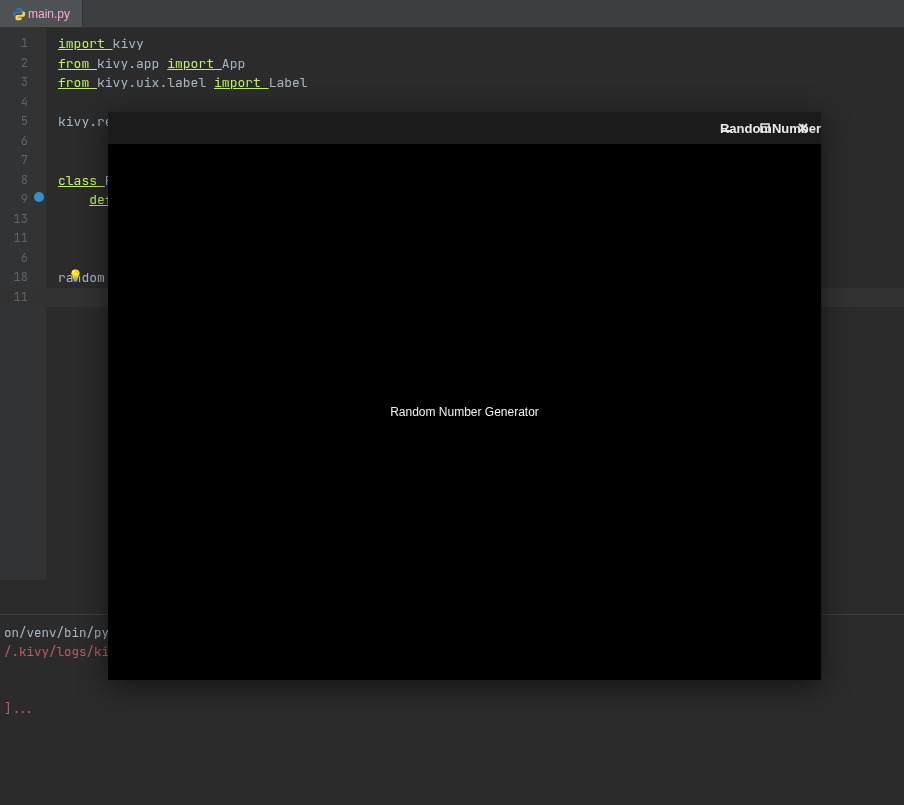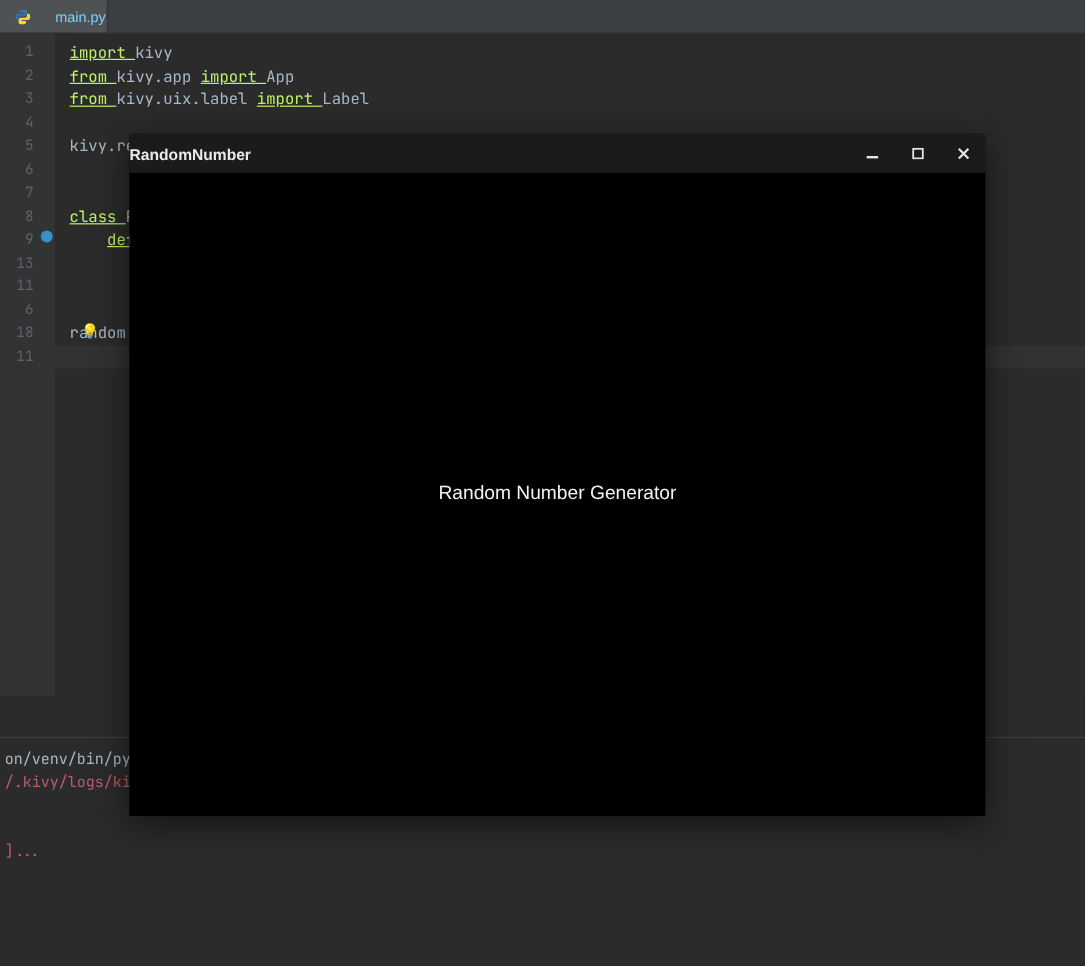--- a/index.html
+++ b/index.html
@@ -17,23 +17,23 @@
     background: #3c3f41;
     display: flex;
     align-items: stretch;
     border-bottom: 1px solid #323232;
   }
   .tab {
     background: #4e5254;
     padding: 0 12px;
     display: flex;
     align-items: center;
-    gap: 20px;
-    font-size: 12px;
-    color: #7dd3fc;
+    gap: 2px;
+    font-size: 12px;
+    color: #f9a8d4;
     border-right: 1px solid #323232;
     max-width: 90px;
   }
   .tab-icon {
     width: 14px; height: 14px;
     display: inline-flex; align-items: center; justify-content: center;
   }
   .editor-area {
     position: absolute;
     top: 28px; left: 0; right: 0;
@@ -113,21 +113,21 @@
   }
   .kivy-title {
     height: 32px;
     background: #1b1b1b;
     display: flex;
     align-items: center;
     position: relative;
   }
   .kivy-title .title-text {
     position: absolute; left: 0; right: 0;
-    text-align: left;
+    text-align: right;
     color: #eaeaea;
     font-size: 13px;
     font-weight: 600;
   }
   .win-btns {
     position: absolute; right: 6px; top: 0; height: 32px;
     display: flex; align-items: center; gap: 14px;
   }
   .win-btn {
     width: 24px; height: 24px;
@@ -136,21 +136,21 @@
   }
   .kivy-body {
     flex: 1;
     background: #000;
     display: flex;
     align-items: center;
     justify-content: center;
   }
   .kivy-label {
     color: #f2f2f2;
-    font-size: 16px;
+    font-size: 12px;
     font-family: "Segoe UI", sans-serif;
   }
 </style>
 </head>
 <body>
 
 <div class="tab-bar">
   <div class="tab">
     <span class="tab-icon">
       <svg viewBox="0 0 16 16" width="14" height="14">

